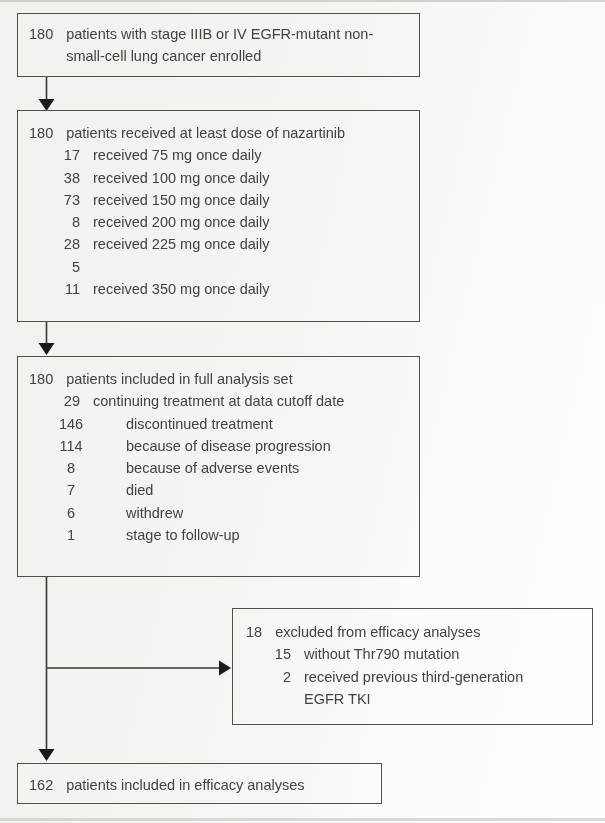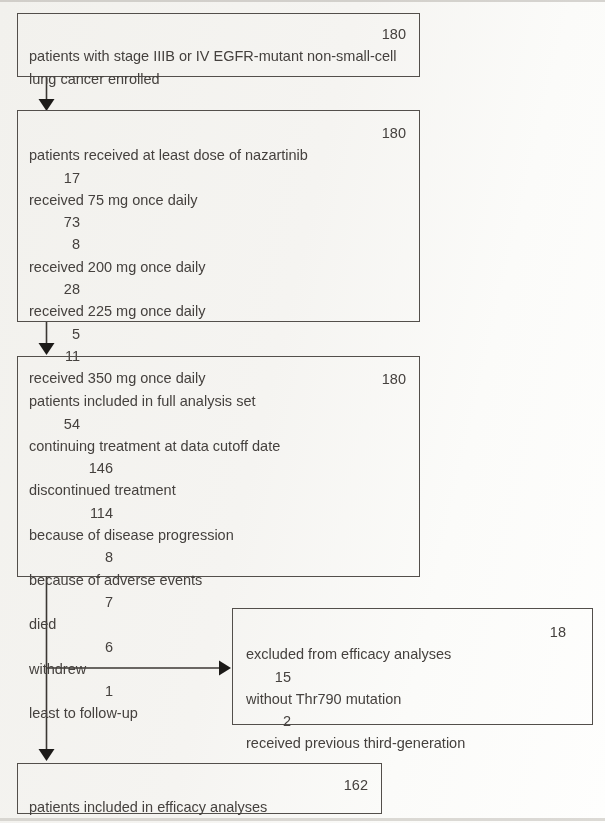--- a/index.html
+++ b/index.html
@@ -25,28 +25,28 @@
   .box {
     position: absolute;
     border: 1.5px solid #534f4b;
     box-sizing: border-box;
     background: transparent;
   }
   .box-enrolled  { left: 17px;  top: 13px;  width: 403px; height: 64px;  padding: 9px 8px 0 11px; }
   .box-dosed     { left: 17px;  top: 110px; width: 403px; height: 212px; padding: 11px 8px 0 11px; }
   .box-analysis  { left: 17px;  top: 356px; width: 403px; height: 221px; padding: 11px 8px 0 11px; }
   .box-excluded  { left: 232px; top: 608px; width: 361px; height: 117px; padding: 12px 21px 0 13px; }
-  .box-efficacy  { left: 17px;  top: 763px; width: 365px; height: 51px;  padding: 10px 8px 0 11px; }
+  .box-efficacy  { left: 17px;  top: 763px; width: 365px; height: 41px;  padding: 10px 8px 0 11px; }
 
-  .line { display: flex; line-height: 22.3px; flex-direction: column; }
+  .line { display: flex; line-height: 22.3px; }
   .num  { flex: none; text-align: right; padding-right: 5px; white-space: pre; }
-  .txt  { flex: 1; }
+  .txt  { flex: 1; margin-left: 8px; }
   .lv0 .num { width: auto; }
   .lv1 .num { width: 51px; }
-  .lv2 .num { width: 84px; }
+  .lv2 .num { width: 84px; text-align: center; }
   .box-excluded .lv1 .num { width: 45px; }
 
   svg.connectors {
     position: absolute; left: 0; top: 0;
     pointer-events: none;
   }
   .connector-line { stroke: #3b3733; stroke-width: 1.6; fill: none; }
   .arrow-head { fill: #1c1a18; stroke: none; }
 </style>
 </head>
@@ -81,21 +81,26 @@
   <div class="box box-dosed">
     <div class="line lv0">
       <span class="num">180</span>
       <span class="txt">patients received at least dose of nazartinib</span>
     </div>
     <div class="line lv1">
       <span class="num">17</span>
       <span class="txt">received 75 mg once daily</span>
     </div>
     <div class="line lv1">
+      <span class="num">38</span>
+      <span class="txt">received 100 mg once daily</span>
+    </div>
+    <div class="line lv1">
       <span class="num">73</span>
+      <span class="txt">received 150 mg once daily</span>
     </div>
     <div class="line lv1">
       <span class="num">8</span>
       <span class="txt">received 200 mg once daily</span>
     </div>
     <div class="line lv1">
       <span class="num">28</span>
       <span class="txt">received 225 mg once daily</span>
     </div>
     <div class="line lv1">
@@ -106,21 +111,21 @@
       <span class="txt">received 350 mg once daily</span>
     </div>
   </div>
 
   <div class="box box-analysis">
     <div class="line lv0">
       <span class="num">180</span>
       <span class="txt">patients included in full analysis set</span>
     </div>
     <div class="line lv1">
-      <span class="num">54</span>
+      <span class="num">29</span>
       <span class="txt">continuing treatment at data cutoff date</span>
     </div>
     <div class="line lv2">
       <span class="num">146</span>
       <span class="txt">discontinued treatment</span>
     </div>
     <div class="line lv2">
       <span class="num">114</span>
       <span class="txt">because of disease progression</span>
     </div>
@@ -131,39 +136,40 @@
     <div class="line lv2">
       <span class="num">7</span>
       <span class="txt">died</span>
     </div>
     <div class="line lv2">
       <span class="num">6</span>
       <span class="txt">withdrew</span>
     </div>
     <div class="line lv2">
       <span class="num">1</span>
-      <span class="txt">least to follow-up</span>
+      <span class="txt">stage to follow-up</span>
     </div>
   </div>
 
   <div class="box box-excluded">
     <div class="line lv0">
       <span class="num">18</span>
       <span class="txt">excluded from efficacy analyses</span>
     </div>
     <div class="line lv1">
       <span class="num">15</span>
       <span class="txt">without Thr790 mutation</span>
     </div>
     <div class="line lv1">
       <span class="num">2</span>
       <span class="txt">received previous third-generation</span>
     </div>
     <div class="line lv1">
       <span class="num"></span>
+      <span class="txt">EGFR TKI</span>
     </div>
   </div>
 
   <div class="box box-efficacy">
     <div class="line lv0">
       <span class="num">162</span>
       <span class="txt">patients included in efficacy analyses</span>
     </div>
   </div>
 

